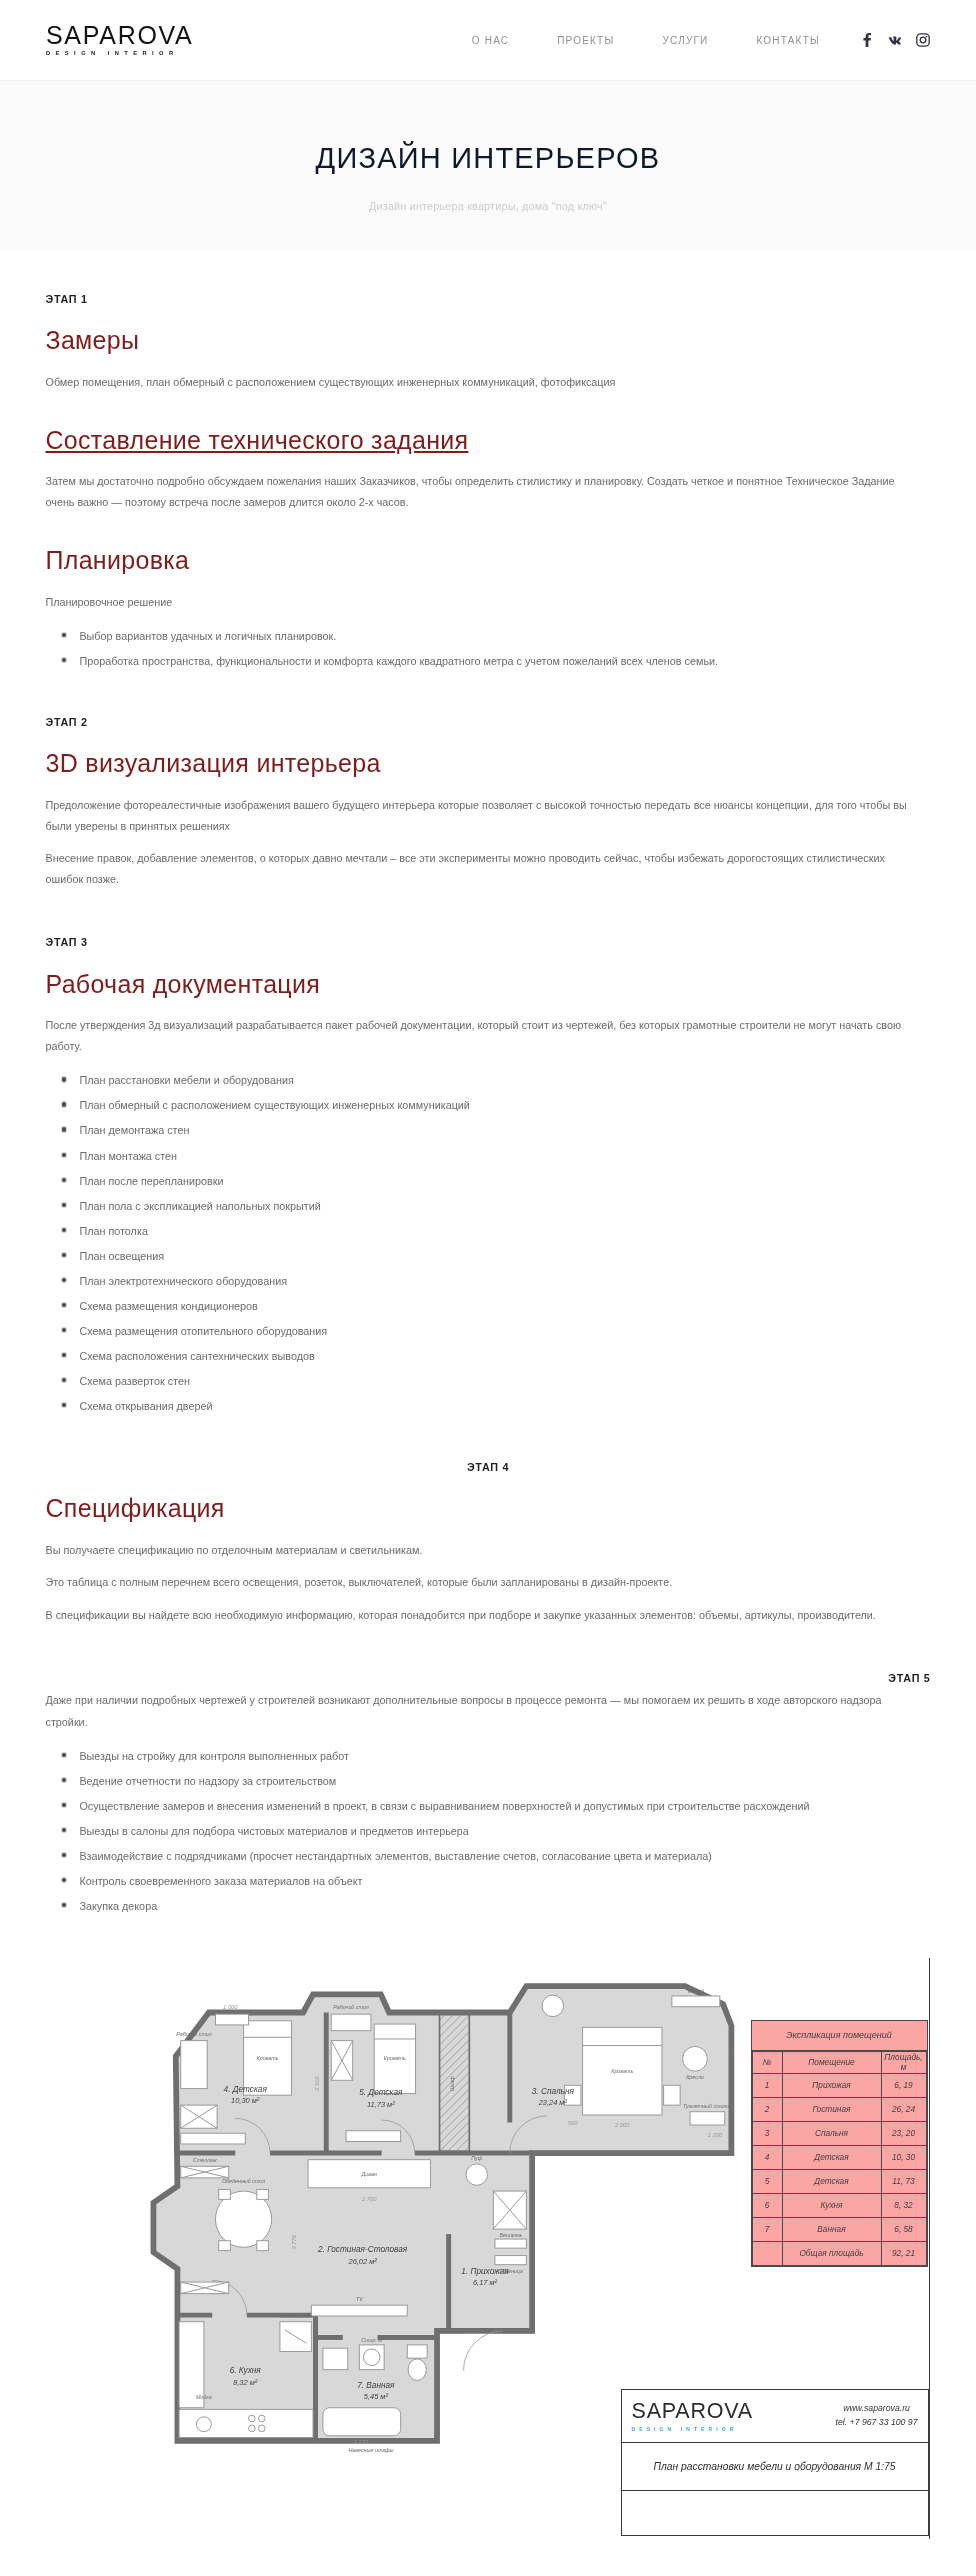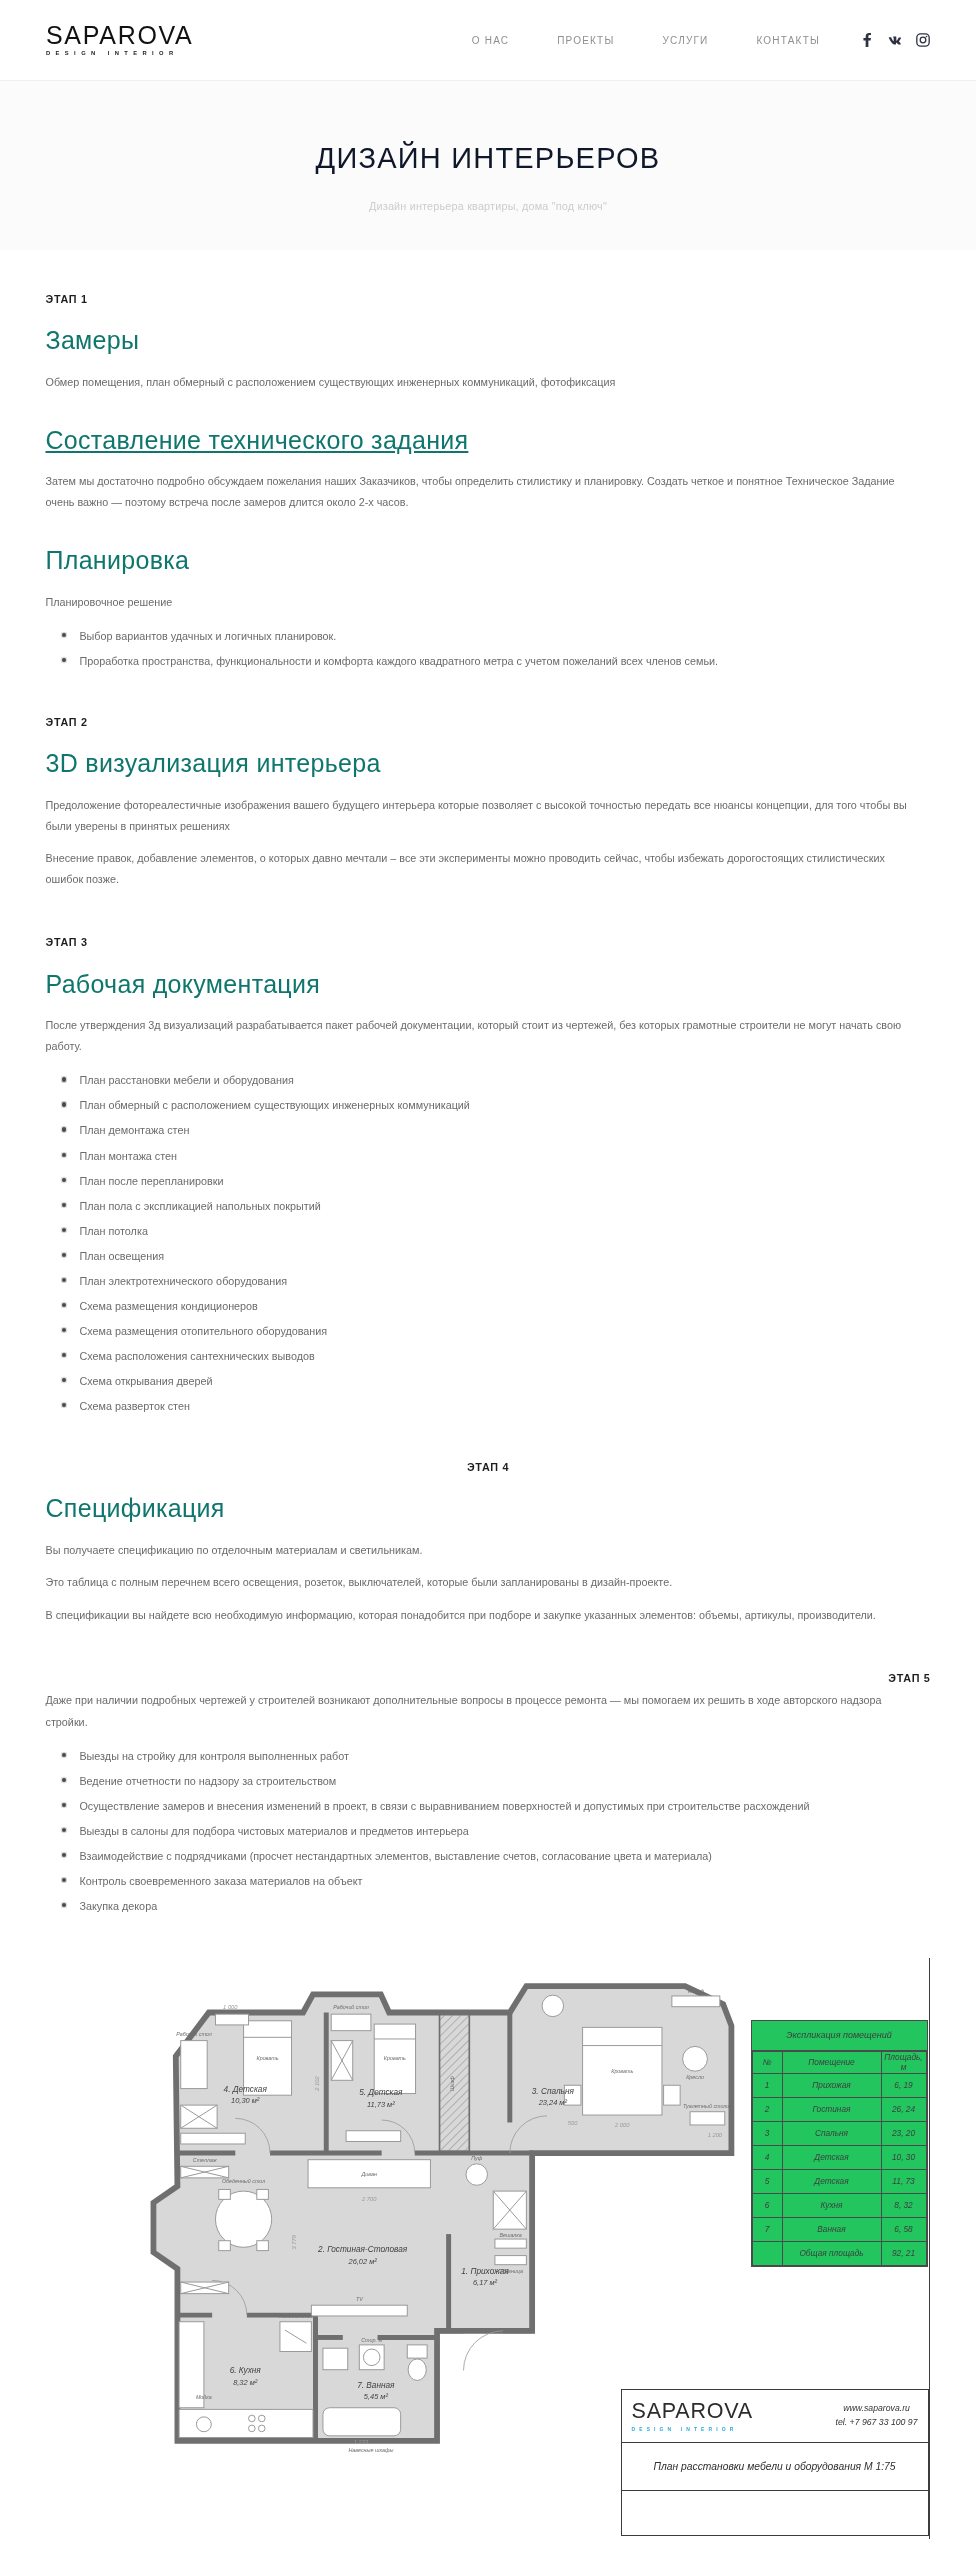--- a/index.html
+++ b/index.html
@@ -36,41 +36,41 @@
     font-size:29px; font-weight:300; color:#0f172a; letter-spacing:1.2px;
   }
   .hero .subtitle { margin-top:25px; font-size:10.8px; color:#cccccc; letter-spacing:0.2px; }
   
   .content { width:885px; margin:0 auto; padding-top:6.6px; }
   .stage-tag {
     font-size:10.8px; font-weight:700; color:#1e1e1e; letter-spacing:0.7px;
     margin-top:36px; margin-bottom:6.6px;
   }
   h2.section-h {
-    font-size:25px; font-weight:300; color:#0f766e; letter-spacing:0.3px;
+    font-size:25px; font-weight:300; color:#7f1d1d; letter-spacing:0.3px;
     margin-top:21.5px; margin-bottom:16.5px;
   }
   p.body-p { font-size:10.8px; line-height:1.95; color:#6b6b6b; margin-bottom:11.6px; max-width:877px; }
   ul.dots { list-style:none; margin:15px 0 5px 11.6px; }
   ul.dots li {
     position:relative; padding-left:22.3px; font-size:10.8px; color:#6b6b6b;
     margin-bottom:8.3px; line-height:1.55;
   }
   ul.dots li::before {
     content:""; position:absolute; left:5px; top:5px; width:4.1px; height:4.1px;
     border-radius:50%; background:#4a4a4a; box-shadow:0 0 0 1.2px #d9d9d9;
   }
   
   .carousel { position:relative; width:885px; margin:40px auto 0 auto; height:662px; }
   .sheet { position:absolute; left:95px; top:0; width:803px; height:639px; background:#fff; }
   .sheet-frame-right { position:absolute; left:788px; top:3.3px; width:1.7px; height:581px; background:#3c3c3c; }
   .plan-svg { position:absolute; left:5px; top:6.6px; }
   
   .expl { position:absolute; left:610px; top:65px; width:177px; border:1.2px solid #4a4a4a;
-          font-style:italic; color:#3f3f3f; background:#22c55e; }
+          font-style:italic; color:#3f3f3f; background:#fca5a5; }
   .expl .t-title { height:30px; display:flex; align-items:center; justify-content:center;
           font-size:9px; border-bottom:1.2px solid #4a4a4a; }
   .expl table { border-collapse:collapse; width:100%; }
   .expl td { border:0.8px solid #4a4a4a; font-size:8.3px; text-align:center; height:24px;
           font-style:italic; padding:0 1.7px; }
   .expl tr td:first-child { width:30px; }
   .expl tr td:last-child { width:45px; }
   .expl .hdr td { font-size:8.3px; height:22.3px; }
   
   .tblock { position:absolute; left:480px; top:434px; width:308px; height:147px;
@@ -157,22 +157,22 @@
     <li>План  демонтажа стен</li>
     <li>План  монтажа стен</li>
     <li>План после перепланировки</li>
     <li>План пола с экспликацией напольных покрытий</li>
     <li>План потолка</li>
     <li>План освещения</li>
     <li>План электротехнического оборудования</li>
     <li>Схема размещения кондиционеров</li>
     <li>Схема размещения отопительного оборудования</li>
     <li>Схема расположения сантехнических выводов</li>
+    <li>Схема разверток стен</li>
     <li>Схема открывания дверей</li>
-    <li>Схема разверток стен</li>
   </ul>
 
   <div class="stage-tag" style="margin-top:46px;text-align:center;">ЭТАП 4</div>
   <h2 class="section-h">Спецификация</h2>
   <p class="body-p">Вы получаете спецификацию по отделочным материалам и светильникам.</p>
   <p class="body-p">Это таблица с полным перечнем всего освещения, розеток, выключателей, которые были запланированы в дизайн-проекте.</p>
   <p class="body-p">В спецификации вы найдете всю необходимую информацию, которая понадобится при подборе и закупке указанных элементов: объемы, артикулы, производители.</p>
 
   <div class="stage-tag" style="margin-top:46px;text-align:right;">ЭТАП 5</div>
   <p class="body-p">Даже при наличии подробных чертежей у строителей возникают дополнительные вопросы в процессе ремонта — мы помогаем их решить в ходе авторского надзора стройки.</p>

